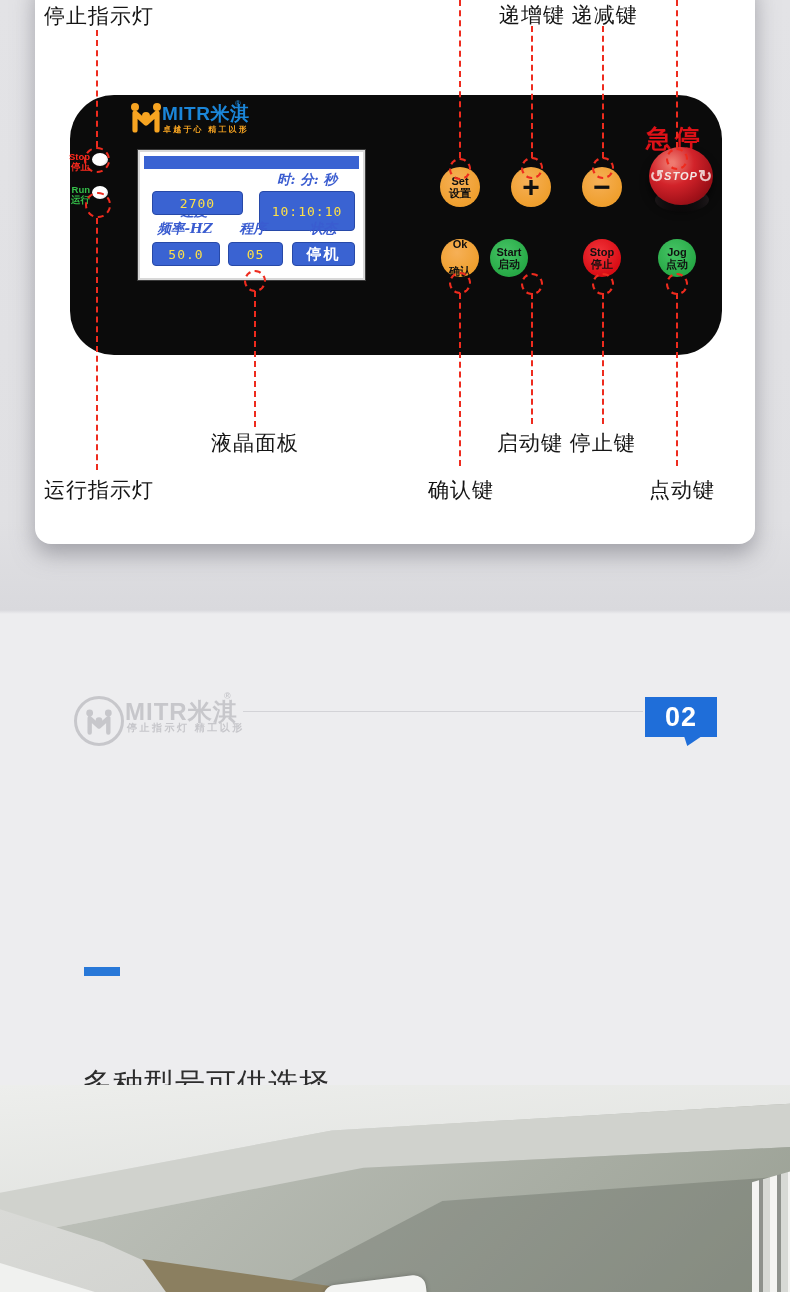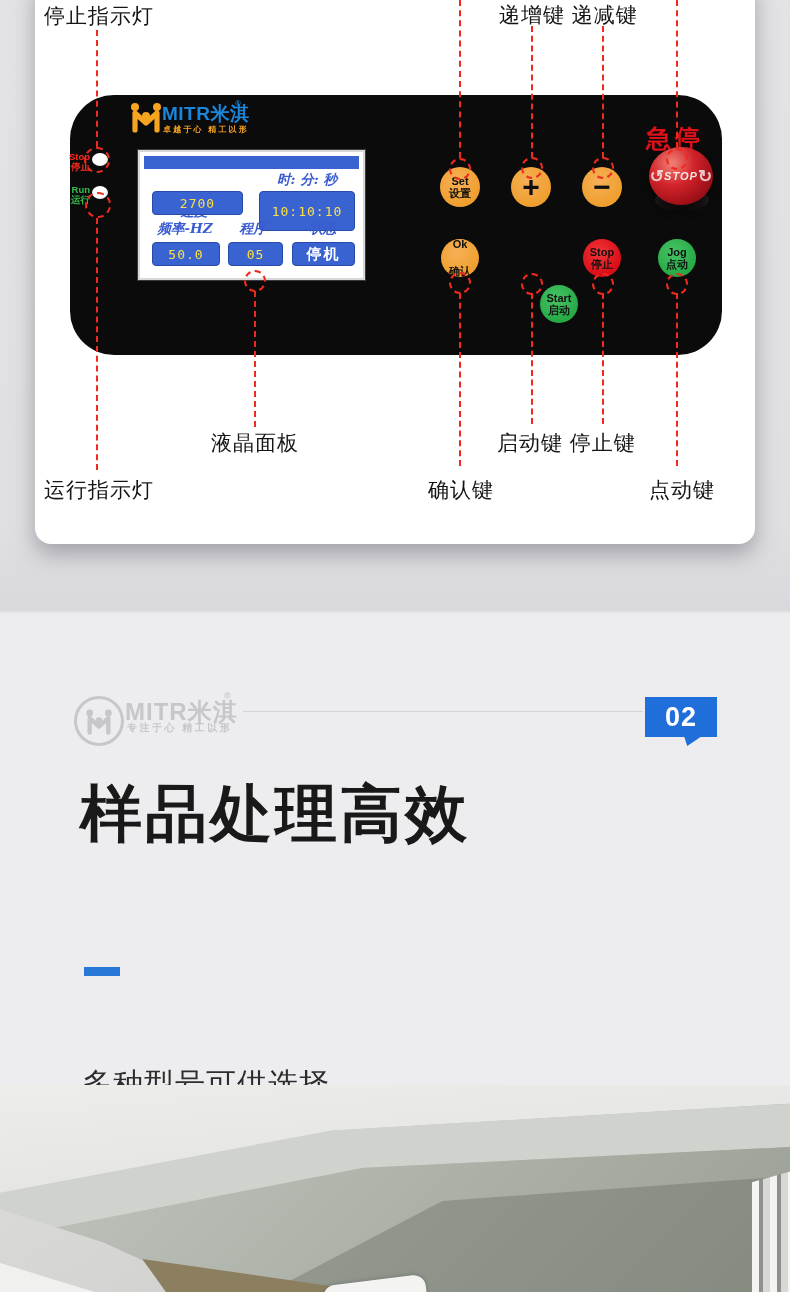--- a/index.html
+++ b/index.html
@@ -174,21 +174,21 @@
   <div class="abs estop-btn">
     <span class="estop-arrow">↺</span>
     <span class="estop-txt">STOP</span>
     <span class="estop-arrow">↻</span>
   </div>
 
   <div class="abs btn orange" style="left:441px;top:239px;width:38px;height:38px;gap:15px;">
     <span class="en">Ok</span>
     <span class="zh">确认</span>
   </div>
-  <div class="abs btn green" style="left:540px;top:239px;width:38px;height:38px;margin-top:46px;">
+  <div class="abs btn green" style="left:490px;top:239px;width:38px;height:38px;">
     <span class="en">Start</span>
     <span class="zh">启动</span>
   </div>
   <div class="abs btn redbtn" style="left:583px;top:239px;width:38px;height:38px;">
     <span class="en">Stop</span>
     <span class="zh">停止</span>
   </div>
   <div class="abs btn green" style="left:658px;top:239px;width:38px;height:38px;">
     <span class="en">Jog</span>
     <span class="zh">点动</span>
@@ -229,26 +229,25 @@
   <div class="abs wm-circle">
     <svg width="26" height="28" viewBox="0 0 30 33">
       <path d="M4 30 L4 13 L15 23 L26 13 L26 30" stroke="#c7c7cb" stroke-width="5.2" fill="none" stroke-linecap="round" stroke-linejoin="round"></path>
       <circle cx="4" cy="7" r="4" fill="#c7c7cb"></circle>
       <circle cx="26" cy="7" r="4" fill="#c7c7cb"></circle>
       <circle cx="15" cy="16" r="4" fill="#c7c7cb"></circle>
     </svg>
   </div>
   <div class="abs wm wm-text">MITR米淇</div>
   <div class="abs wm wm-reg">®</div>
-  <div class="abs wm wm-slogan">专注于心 精工以形</div>
+  <div class="abs wm wm-slogan">停止指示灯 精工以形</div>
   <div class="abs divider"></div>
   <div class="abs badge">02</div>
   <div class="abs badge-tail"></div>
 
-  <div class="abs h1">样品处理高效</div>
   <div class="abs bluedash"></div>
   <div class="abs sub" style="left:82px;top:1064px;">多种型号可供选择</div>
 
   <div class="abs photo">
     <div class="ph ph-lid"></div>
     <div class="ph ph-bevel"></div>
     <div class="ph ph-wall"></div>
     <div class="ph ph-shadow"></div>
     <div class="ph ph-leftlid"></div>
     <div class="ph ph-white"></div>

